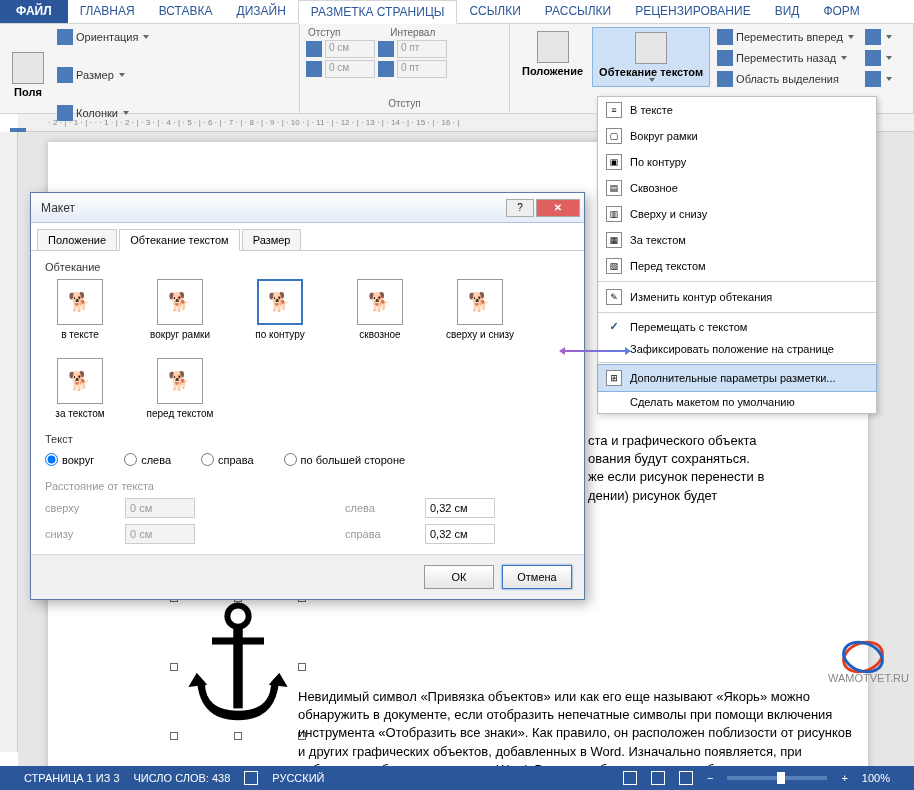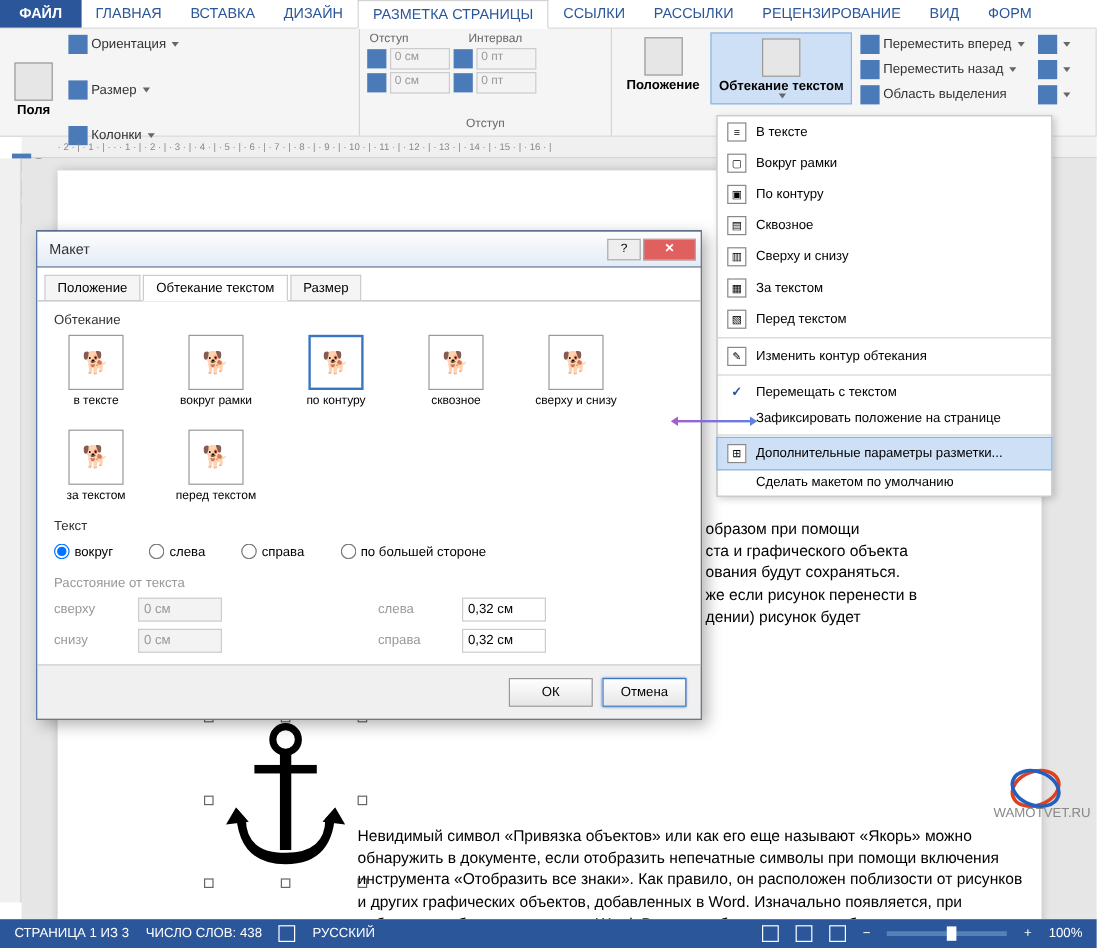--- a/index.html
+++ b/index.html
@@ -71,29 +71,29 @@
 .wrap-options { display: flex; flex-wrap: wrap; gap: 18px 30px; margin-bottom: 14px; }
 .wrap-opt { display: flex; flex-direction: column; align-items: center; width: 70px; cursor: pointer; }
 .wrap-opt-icon { width: 46px; height: 46px; border: 1px solid #999; background: #fff; display: flex; align-items: center; justify-content: center; position: relative; }
 .wrap-opt.selected .wrap-opt-icon { border: 2px solid #3a76c4; }
 .wrap-opt-label { font-size: 10px; margin-top: 4px; text-align: center; }
 .wrap-dog { font-size: 18px; }
 .radio-row { display: flex; gap: 30px; margin: 8px 0 14px; }
 .radio-item { display: flex; align-items: center; gap: 4px; }
 .radio-item input { margin: 0; }
 .dist-section { color: #999; }
-.dist-grid { display: grid; grid-template-columns: 60px 100px 80px 60px 100px; gap: 6px 10px; align-items: center; margin-top: 6px; }
+.dist-grid { display: grid; grid-template-columns: 60px 100px 80px 60px 100px; gap: 6px 20px; align-items: center; margin-top: 6px; }
 .dist-input { width: 70px; height: 20px; border: 1px solid #ccc; font-size: 11px; padding: 1px 4px; }
 .dist-input:disabled { background: #f3f3f3; color: #999; }
 .dialog-footer { display: flex; justify-content: flex-end; gap: 8px; padding: 10px 12px; background: #f0f0f0; border-top: 1px solid #ddd; }
 .dlg-btn { width: 70px; height: 24px; border: 1px solid #999; background: linear-gradient(#fff, #e6e6e6); cursor: pointer; font-size: 11px; }
 .dlg-btn.default { border: 1px solid #3a76c4; box-shadow: 0 0 2px #3a76c4; }
 
 
-.statusbar { position: absolute; bottom: 0; left: 0; right: 0; height: 24px; background: #2b579a; color: #fff; display: flex; align-items: center; font-size: 11px; padding: 0 12px; gap: 14px; }
+.statusbar { position: absolute; bottom: 0; left: 0; right: 0; height: 24px; background: #2b579a; color: #fff; display: flex; align-items: center; font-size: 11px; padding: 0 24px; gap: 14px; }
 .statusbar .spacer { flex: 1; }
 .zoom-slider { width: 100px; height: 4px; background: #5580b8; position: relative; }
 .zoom-slider::after { content: ''; position: absolute; top: -4px; left: 50%; width: 8px; height: 12px; background: #fff; }
 .sb-icon { width: 14px; height: 14px; border: 1px solid #fff; display: inline-block; }
 
 
 .arrow-pointer { position: absolute; top: 350px; left: 565px; width: 60px; height: 2px; background: linear-gradient(90deg, #a060d0, #6080e0); z-index: 200; }
 .arrow-pointer::before { content: ''; position: absolute; left: -6px; top: -3px; border-right: 6px solid #a060d0; border-top: 4px solid transparent; border-bottom: 4px solid transparent; }
 .arrow-pointer::after { content: ''; position: absolute; right: -6px; top: -3px; border-left: 6px solid #6080e0; border-top: 4px solid transparent; border-bottom: 4px solid transparent; }
 </style>
@@ -227,21 +227,20 @@
     </div>
   </div>
 </div>
 
 <div class="ruler-h">· 2 · | · 1 · | · · · 1 · | · 2 · | · 3 · | · 4 · | · 5 · | · 6 · | · 7 · | · 8 · | · 9 · | · 10 · | · 11 · | · 12 · | · 13 · | · 14 · | · 15 · | · 16 · |</div>
 <div class="ruler-v"></div>
 
 <div class="doc-area">
   <div class="page">
     <div class="page-text-block1">
-      <div>образом при помощи</div>
       <div>ста и графического объекта</div>
       <div>ования будут сохраняться.</div>
       <div>же если рисунок перенести в</div>
       <div>дении) рисунок будет</div>
     </div>
     <svg class="anchor-img" viewBox="0 0 100 110">
       <circle cx="50" cy="12" r="9" fill="none" stroke="#000" stroke-width="5"></circle>
       <rect x="46" y="20" width="8" height="70" fill="#000"></rect>
       <rect x="28" y="30" width="44" height="6" fill="#000"></rect>
       <path d="M 15 60 Q 15 100 50 100 Q 85 100 85 60 L 78 68 Q 78 92 50 92 Q 22 92 22 68 Z" fill="#000"></path>

